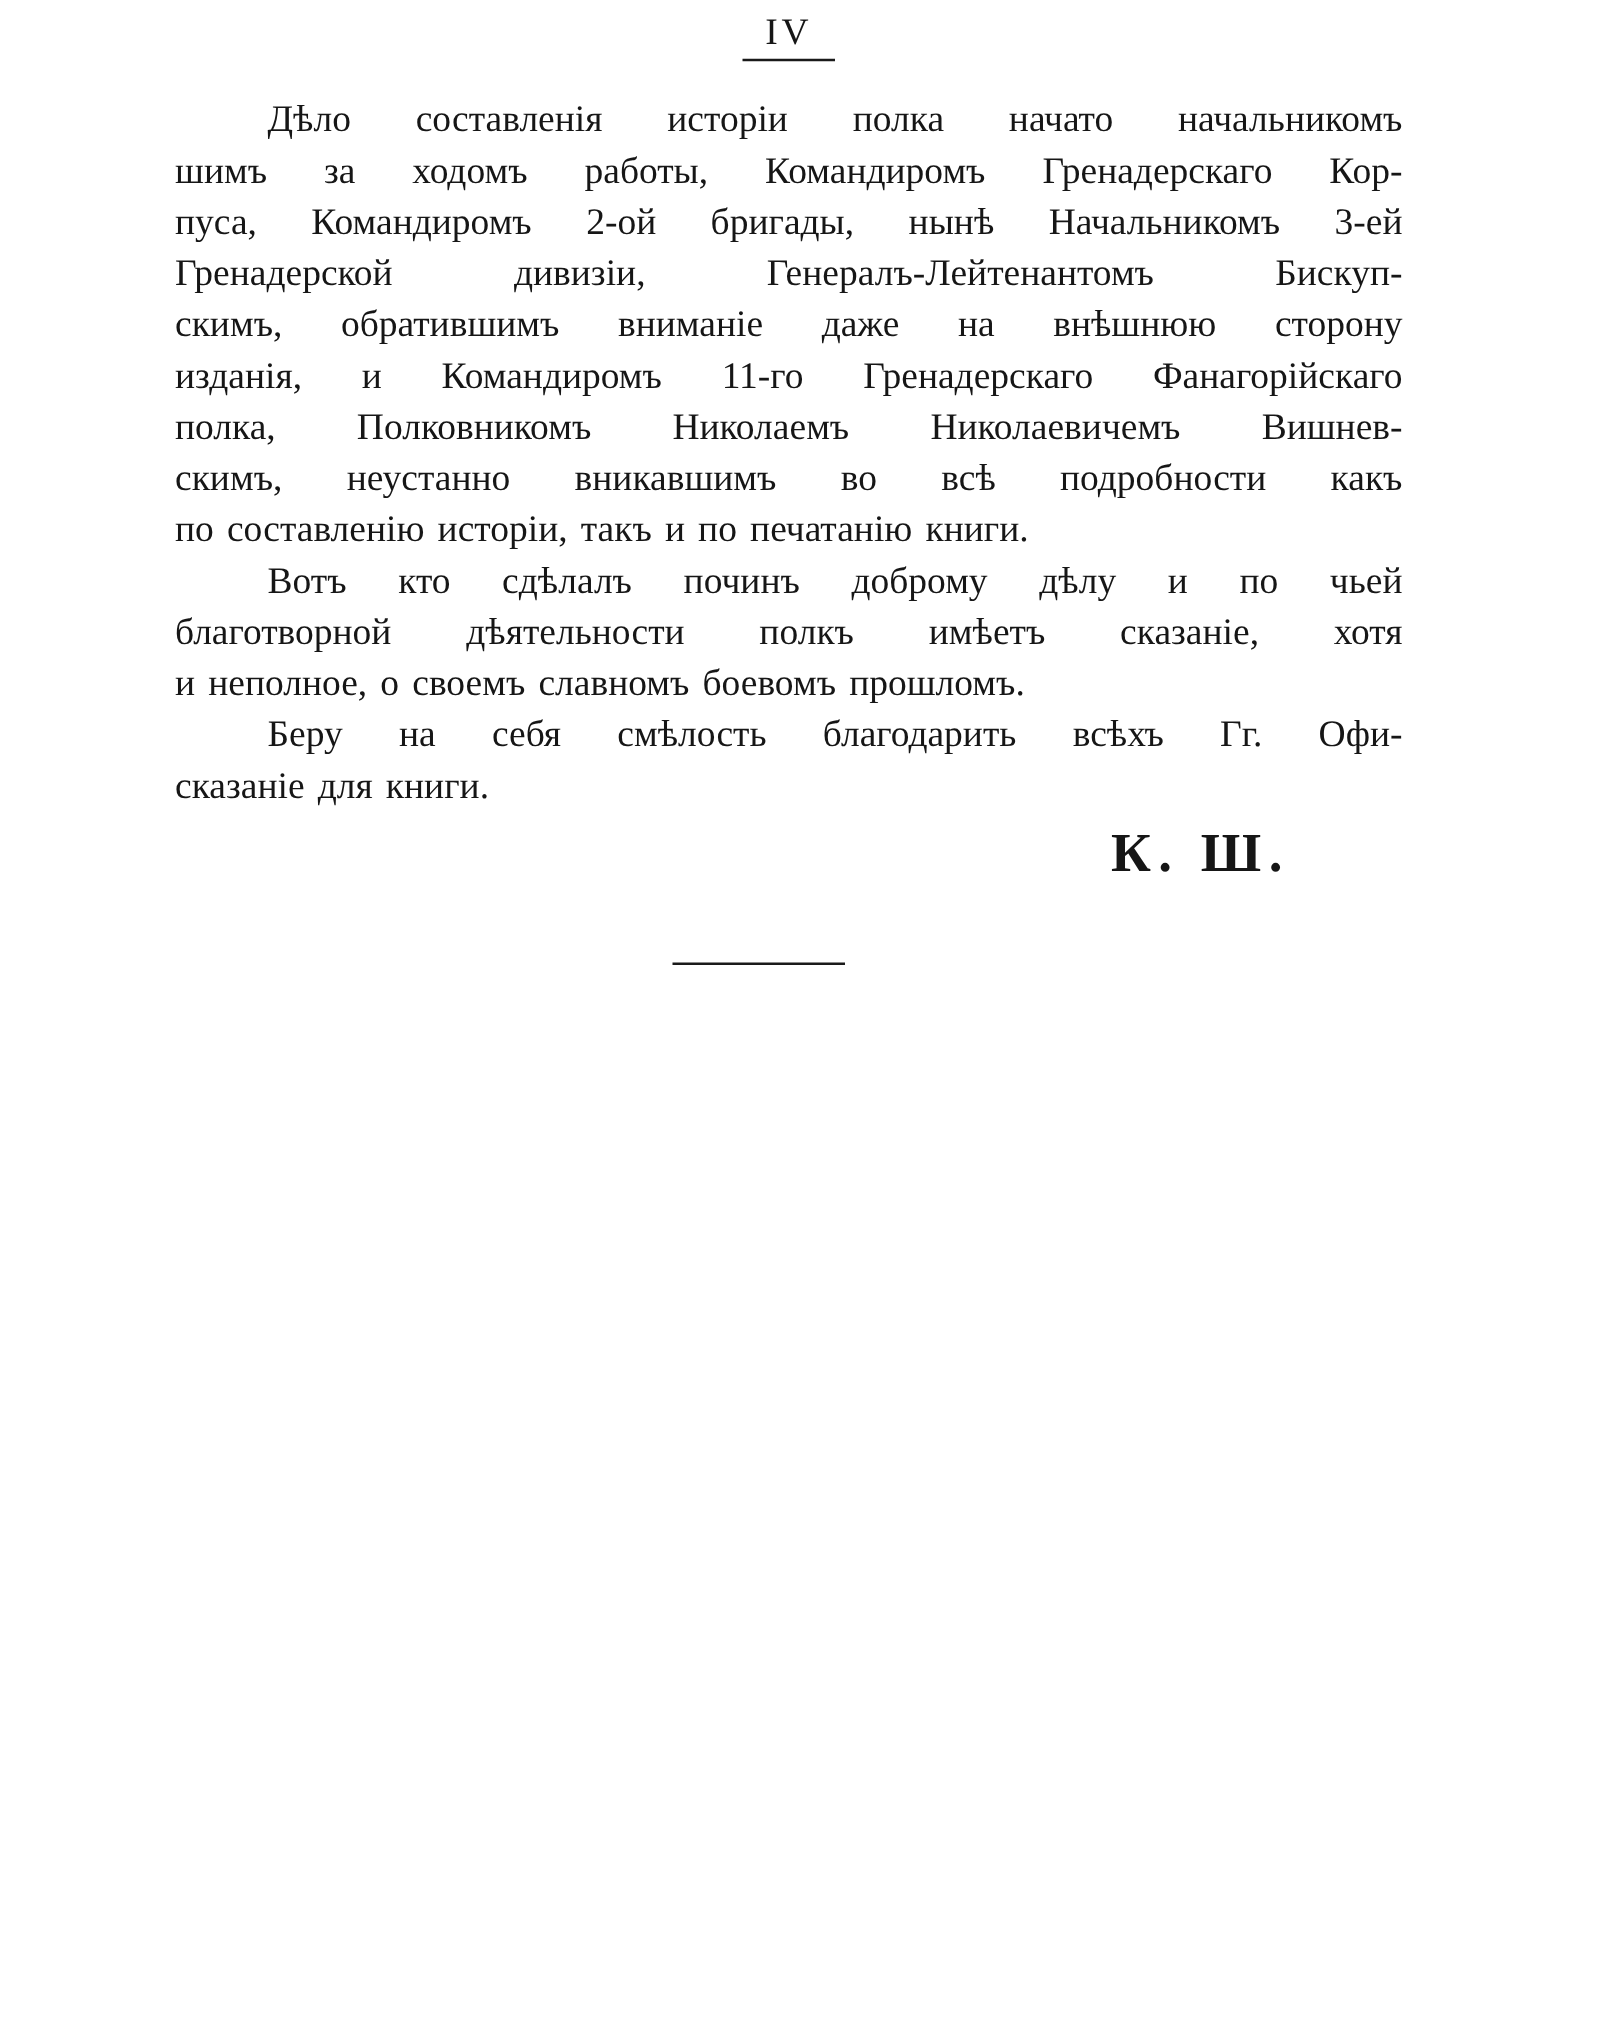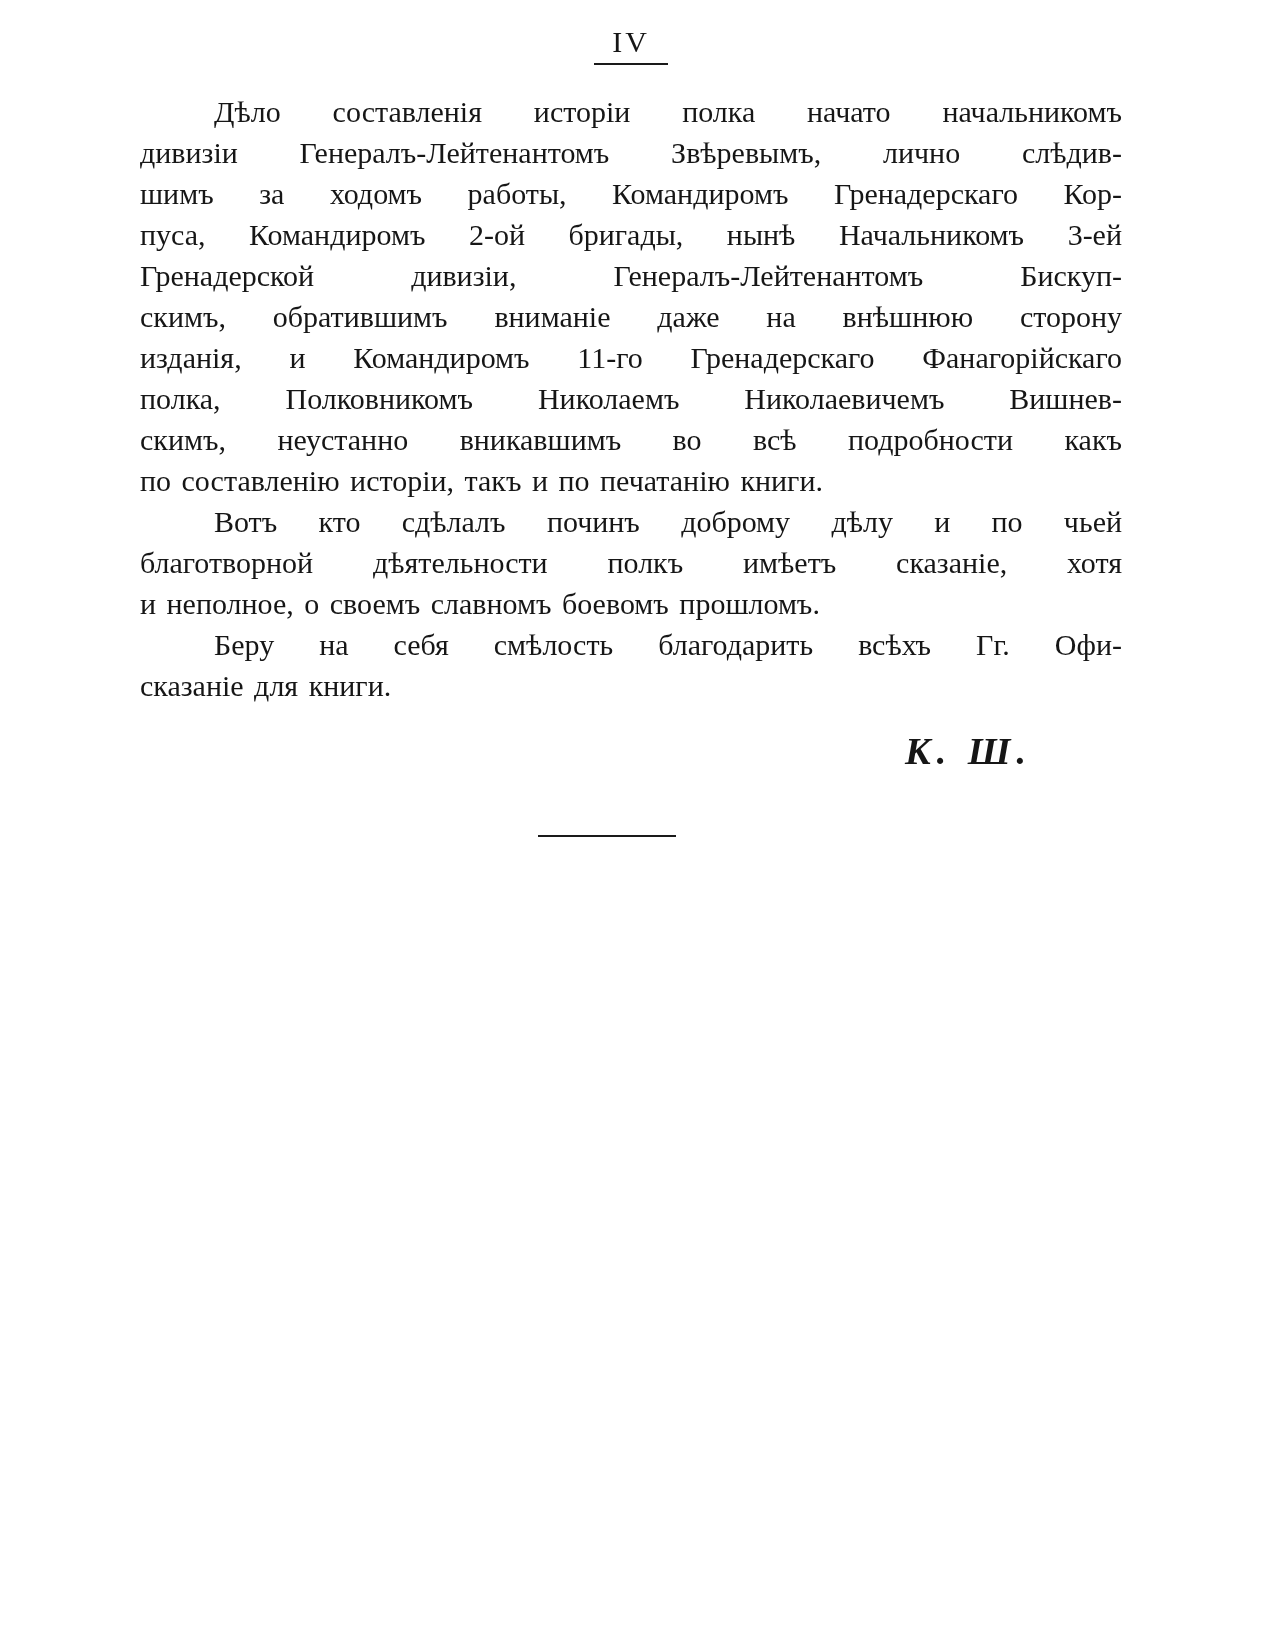--- a/index.html
+++ b/index.html
@@ -11,21 +11,21 @@
     width: 1279px;
     height: 1631px;
     font-family: "Liberation Serif", "DejaVu Serif", serif;
     color: #161616;
     overflow: hidden;
   }
   .page {
     box-sizing: border-box;
     width: 1279px;
     height: 1631px;
-    padding: 24px 157px 0 140px;
+    padding: 8px 157px 0 140px;
     background: #ffffff;
   }
   .page-number {
     text-align: center;
     font-size: 30px;
     font-weight: normal;
     letter-spacing: 3px;
     line-height: 36px;
   }
   .page-number-rule {
@@ -48,26 +48,25 @@
     text-align-last: justify;
     white-space: normal;
   }
   .line.first {
     text-indent: 74px;
   }
   .line.last {
     text-align-last: left;
   }
   .signature {
-    margin-top: 23px;
+    margin-top: 8px;
     padding-right: 90px;
     text-align: right;
-    font-size: 38px;
+    font-size: 44px;
     font-weight: bold;
-    font-style: italic;
     letter-spacing: 6px;
   }
   .divider {
     width: 138px;
     height: 2px;
     background: #1a1a1a;
     margin: 62px auto 0;
     transform: translateX(-24px);
   }
 </style>
@@ -76,21 +75,20 @@
 
 <div class="page">
 
   <div class="page-number">IV</div>
 
   <div class="page-number-rule"></div>
 
   <div class="text-block">
       <div class="paragraph">
         <div class="line first">Дѣло составленія исторіи полка начато начальникомъ</div>
-        <div class="line">дивизіи Генералъ-Лейтенантомъ Звѣревымъ, лично слѣдив-</div>
         <div class="line">шимъ за ходомъ работы, Командиромъ Гренадерскаго Кор-</div>
         <div class="line">пуса, Командиромъ 2-ой бригады, нынѣ Начальникомъ 3-ей</div>
         <div class="line">Гренадерской дивизіи, Генералъ-Лейтенантомъ Бискуп-</div>
         <div class="line">скимъ, обратившимъ вниманіе даже на внѣшнюю сторону</div>
         <div class="line">изданія, и Командиромъ 11-го Гренадерскаго Фанагорійскаго</div>
         <div class="line">полка, Полковникомъ Николаемъ Николаевичемъ Вишнев-</div>
         <div class="line">скимъ, неустанно вникавшимъ во всѣ подробности какъ</div>
         <div class="line last">по составленію исторіи, такъ и по печатанію книги.</div>
       </div>
       <div class="paragraph">

